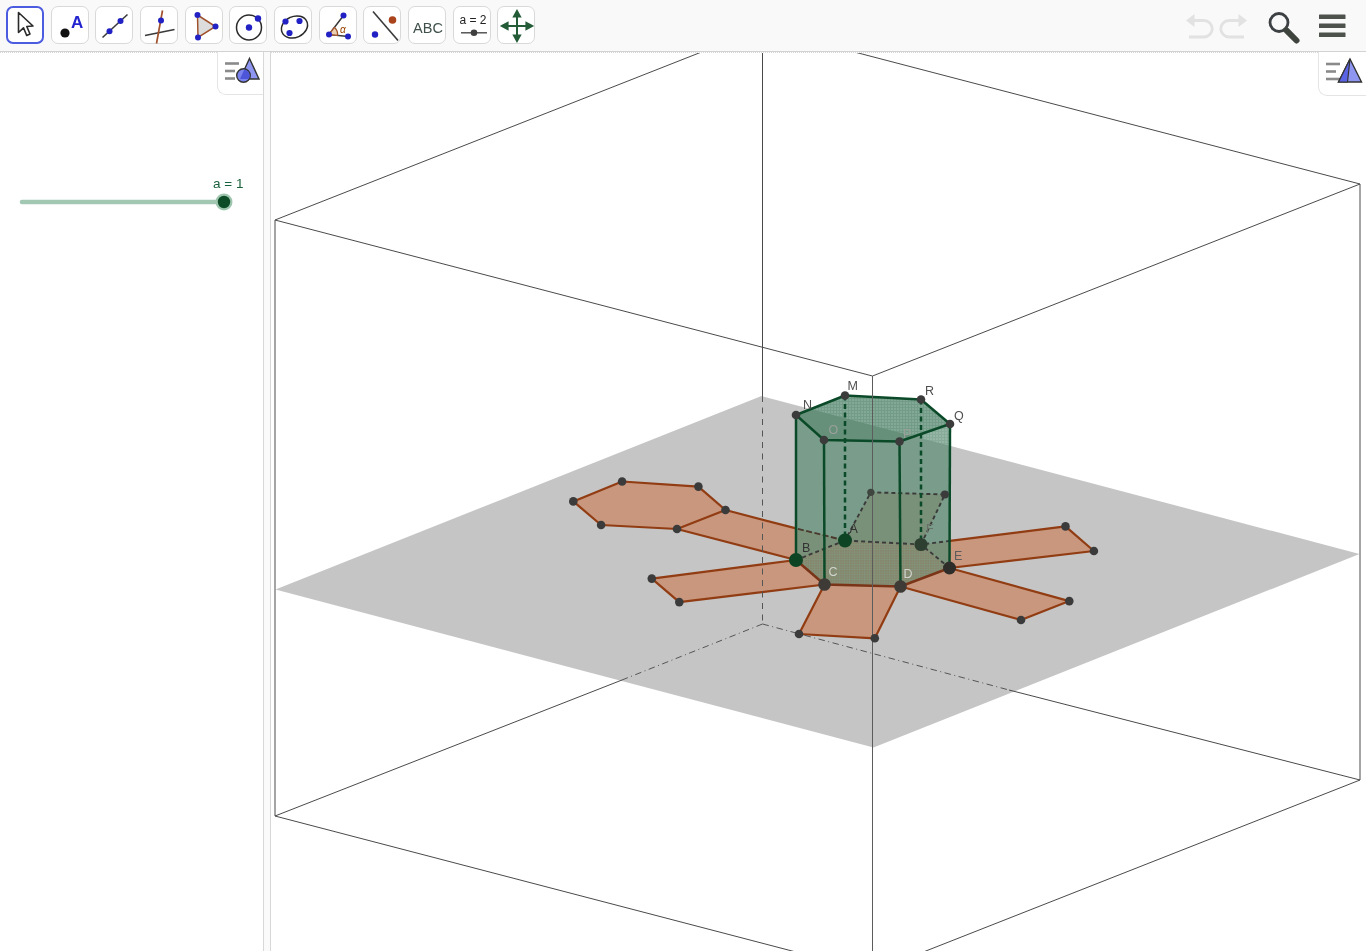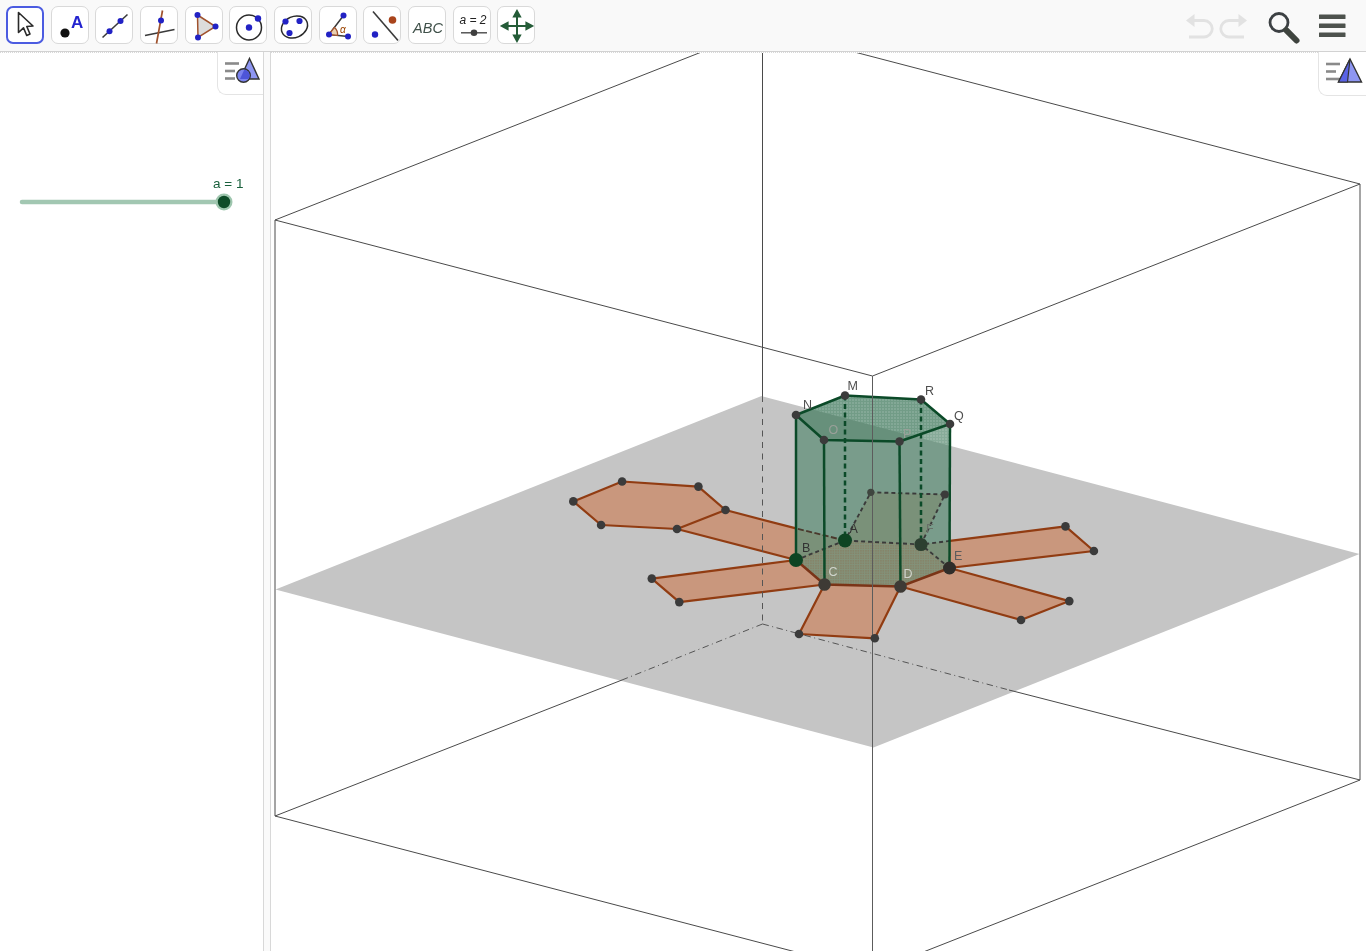--- a/index.html
+++ b/index.html
@@ -262,26 +262,26 @@
         <text x="20" y="26" font-family="Liberation Sans, sans-serif" font-size="10" font-style="italic" fill="#9b4400">α</text>
       </svg>
     </div>
   <div class="tb" style="left:363.2px;">
       <svg class="ticon" width="38" height="38" xmlns="http://www.w3.org/2000/svg">
         <line x1="9" y1="4.5" x2="34" y2="33.5" stroke="#3a3a3a" stroke-width="1.6"></line>
         <circle cx="11" cy="27.5" r="3.2" fill="#2222c4"></circle>
         <circle cx="28.5" cy="13" r="3.8" fill="#a9441c"></circle>
       </svg>
     </div>
-  <div class="tb" style="left:407.9px;font-style:italic;">
+  <div class="tb" style="left:407.9px;">
       <svg class="ticon" width="38" height="38" xmlns="http://www.w3.org/2000/svg">
         <text x="19" y="25.5" font-family="Liberation Sans, sans-serif" font-size="14.5" fill="#40514a" text-anchor="middle" font-weight="500">ABC</text>
       </svg>
     </div>
-  <div class="tb" style="left:452.5px;font-style:italic;">
+  <div class="tb" style="left:452.5px;">
       <svg class="ticon" width="38" height="38" xmlns="http://www.w3.org/2000/svg">
         <text x="19" y="17" font-family="Liberation Sans, sans-serif" font-size="12" fill="#222" text-anchor="middle">a = 2</text>
         <line x1="7" y1="25.8" x2="33" y2="25.8" stroke="#4a4a4a" stroke-width="1.4"></line>
         <circle cx="20" cy="25.8" r="3.3" fill="#3f3f3f"></circle>
       </svg>
     </div>
   <div class="tb" style="left:497.2px;">
       <svg class="ticon" width="38" height="38" xmlns="http://www.w3.org/2000/svg">
         <g stroke="#255c38" stroke-width="2" fill="#255c38">
           <line x1="9" y1="19" x2="29" y2="19"></line>

